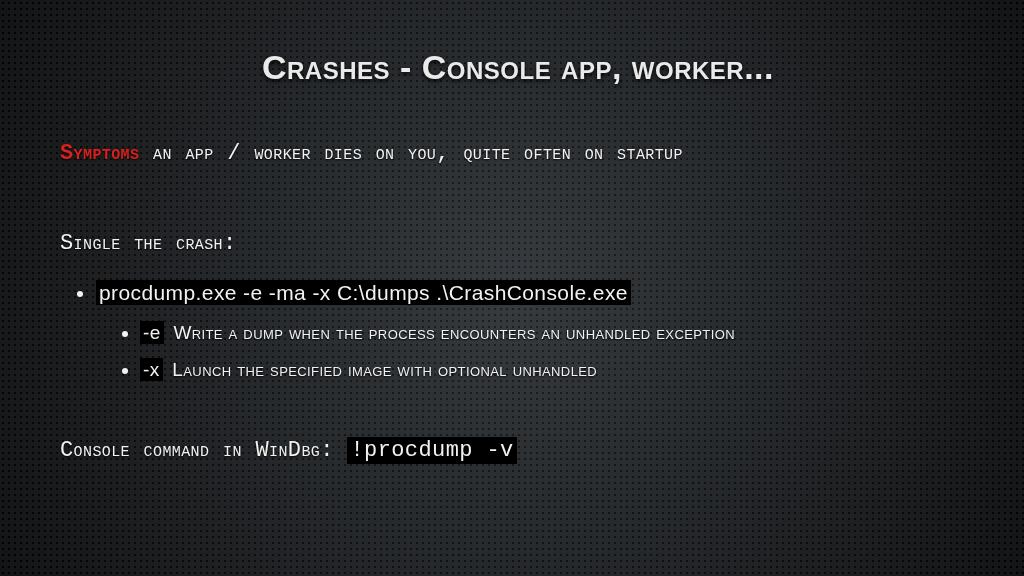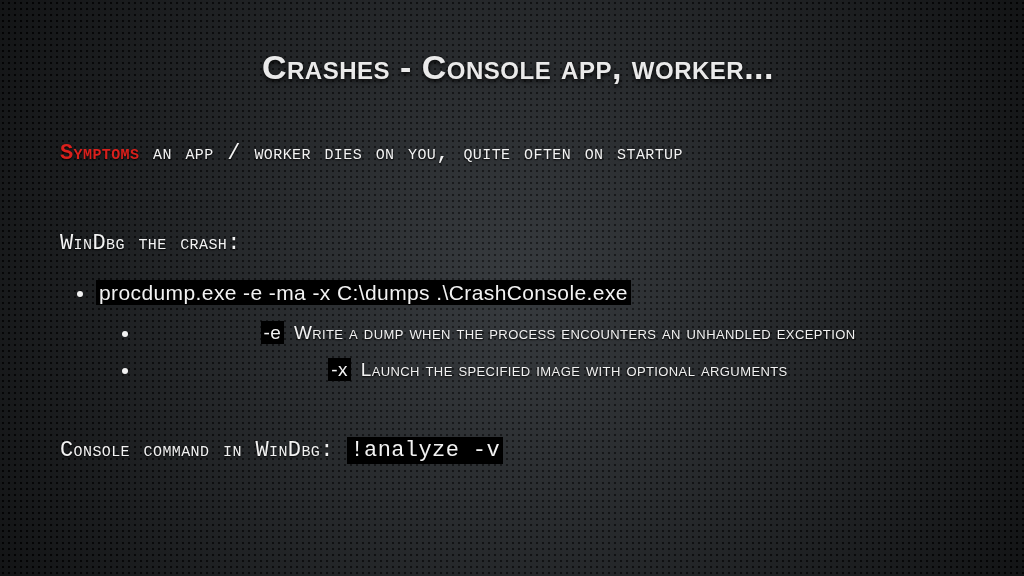--- a/index.html
+++ b/index.html
@@ -65,56 +65,55 @@
     font-variant: small-caps;
     letter-spacing: 0.4px;
     text-shadow: 0 1px 2px rgba(0,0,0,0.9);
     margin-bottom: 12px;
     line-height: 1.45;
   }
   ul.inner {
     list-style: disc;
     margin: 10px 0 0 0;
     padding-left: 44px;
-    text-align: center;
   }
   ul.inner > li {
     font-size: 19px;
     margin-bottom: 10px;
   }
   .flag .code { margin-right: 4px; }
 </style>
 </head>
 <body>
 
 <div class="slide">
 
   <div class="title">Crashes - Console app, worker...</div>
 
   <div class="body-line">
     <span class="symptoms-label">Symptoms</span><span> an app / worker dies on you, quite often on startup</span>
   </div>
 
   <div class="gap"></div>
 
-  <div class="body-line">WinDbg the crash:</div>
+  <div class="body-line">Single the crash:</div>
 
   <ul class="outer">
     <li>
       <span class="code">procdump.exe -e -ma -x C:\dumps .\CrashConsole.exe</span>
       <ul class="inner">
         <li class="flag">
           <span class="code">-e</span><span> Write a dump when the process encounters an unhandled exception</span>
         </li>
         <li class="flag">
-          <span class="code">-x</span><span> Launch the specified image with optional arguments</span>
+          <span class="code">-x</span><span> Launch the specified image with optional unhandled</span>
         </li>
       </ul>
     </li>
   </ul>
 
   <div class="gap"></div>
 
   <div class="body-line">
-    <span>Console command in WinDbg: </span><span class="code">!analyze -v</span>
+    <span>Console command in WinDbg: </span><span class="code">!procdump -v</span>
   </div>
 
 </div>
 
 </body></html>

